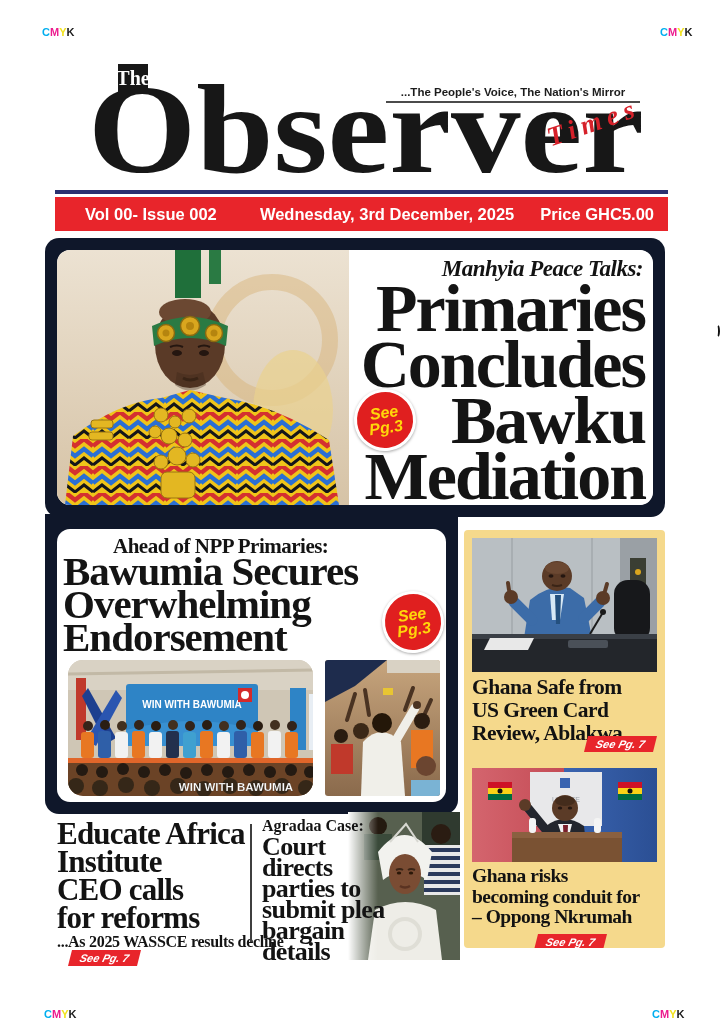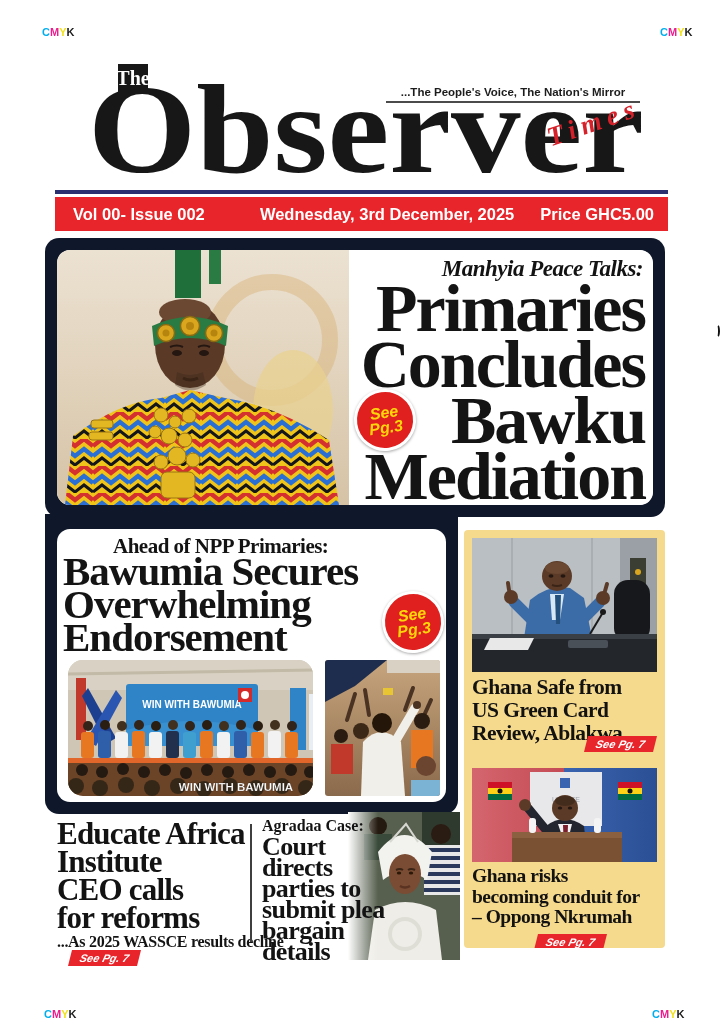--- a/index.html
+++ b/index.html
@@ -31,21 +31,21 @@
     position:absolute; left:553px; top:122px; color:#d6212a;
     font:italic bold 27px "Liberation Serif",serif; letter-spacing:6px;
     transform:rotate(-19deg); transform-origin:left bottom; white-space:nowrap;
   }
   .navy-rule { position:absolute; left:55px; top:190px; width:613px; height:4px; background:#2b3170; }
   .info-bar {
     position:absolute; left:55px; top:197px; width:613px; height:34px; background:#e8252b;
     display:flex; align-items:center; color:#ffffff;
     font:bold 16.5px "Liberation Sans",sans-serif; padding:0 14px 0 18px; white-space:nowrap;
   }
-  .info-bar .vol { margin-right:auto; }
+  .info-bar .vol { margin-right:auto;margin-left:12px; }
   .info-bar .date { margin-right:26px; }
   
   .frame { position:absolute; background:#0f172a; border-radius:14px; }
   .frame-main { left:45px; top:238px; width:620px; height:279px; }
   .frame-second { left:45px; top:514px; width:413px; height:300px; border-radius:0 0 14px 14px; }
   .card { position:absolute; background:#ffffff; border-radius:13px; overflow:hidden; }
   .card-main { left:12px; top:12px; width:596px; height:255px; }
   .card-second { left:12px; top:15px; width:389px; height:273px; }
   
   .lead-photo { position:absolute; left:0; top:0; width:292px; height:255px; }

